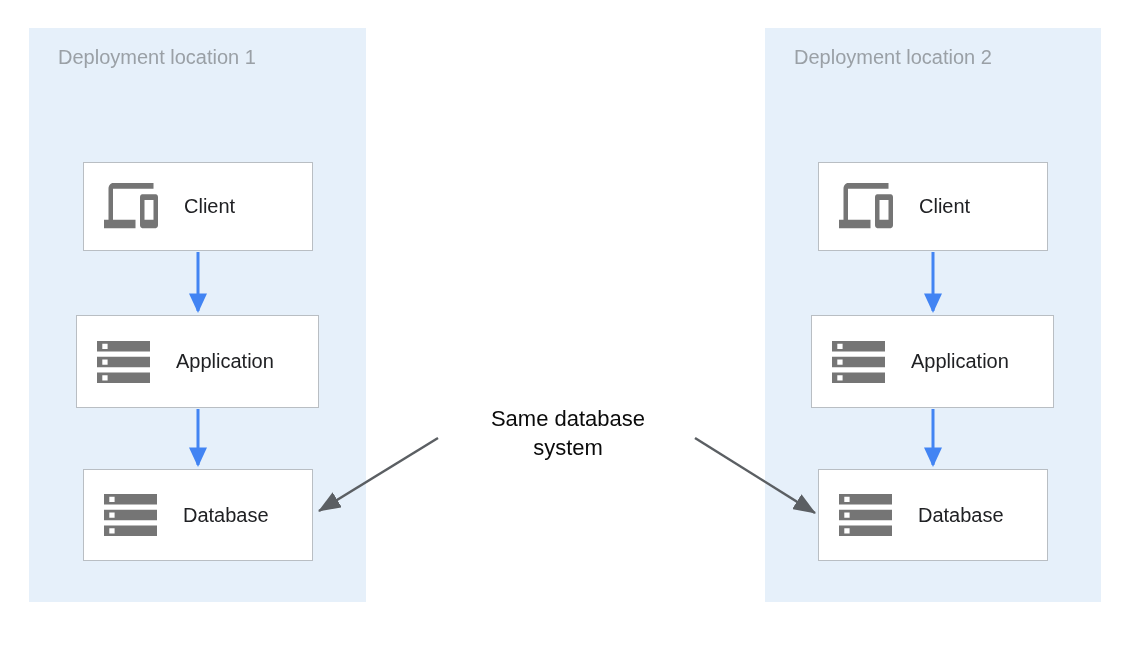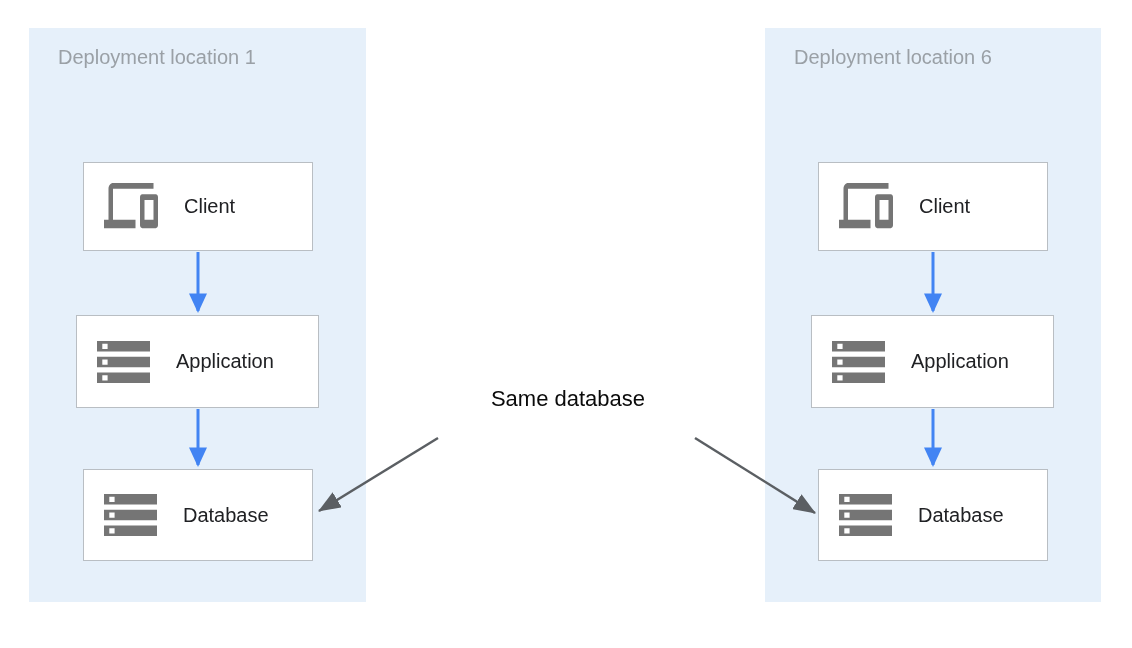--- a/index.html
+++ b/index.html
@@ -43,21 +43,21 @@
   .node-label{
     font-size:20px;
     color:#202124;
     white-space:nowrap;
     text-align:center;
   }
   .icon{display:inline-flex;flex:0 0 auto;}
   .icon svg{fill:#757575;}
   .center-label{
     position:absolute;
-    left:448px;top:384px;width:240px;
+    left:448px;top:404px;width:240px;
     text-align:center;
     font-size:22px;
     line-height:29px;
     color:#0b0b0b;
   }
   .arrow-layer{
     position:absolute;
     left:0;top:0;width:1132px;height:648px;
     pointer-events:none;
   }
@@ -65,21 +65,21 @@
 </head>
 <body>
 
 <div class="canvas">
 
   <div class="panel panel-1">
     <div class="panel-title">Deployment location 1</div>
   </div>
 
   <div class="panel panel-2">
-    <div class="panel-title">Deployment location 6</div>
+    <div class="panel-title">Deployment location 2</div>
   </div>
 
   <svg class="arrow-layer" width="1132" height="648" viewBox="0 0 1132 648">
     <defs>
       <marker id="mblue" viewBox="0 0 10 10" refX="9" refY="5" markerWidth="6.5" markerHeight="6" orient="auto" preserveAspectRatio="none">
         <path d="M0,0 L10,5 L0,10 z" fill="#4284F3"></path>
       </marker>
       <marker id="mdark" viewBox="0 0 10 10" refX="9.5" refY="5" markerWidth="9" markerHeight="7" orient="auto" preserveAspectRatio="none">
         <path d="M0,0 L10,5 L0,10 z" fill="#5B5F63"></path>
       </marker>
@@ -144,15 +144,16 @@
     <span class="icon">
       <svg width="53" height="42" viewBox="2 4 20 16" preserveAspectRatio="none">
         <path d="M2 20h20v-4H2v4zm2-3h2v2H4v-2zM2 4v4h20V4H2zm4 3H4V5h2v2zm-4 7h20v-4H2v4zm2-3h2v2H4v-2z"></path>
       </svg>
     </span>
     <span class="node-label">Database</span>
   </div>
 
   <div class="center-label">
     <div>Same database</div>
+    <div>system</div>
   </div>
 
 </div>
 
 </body></html>

